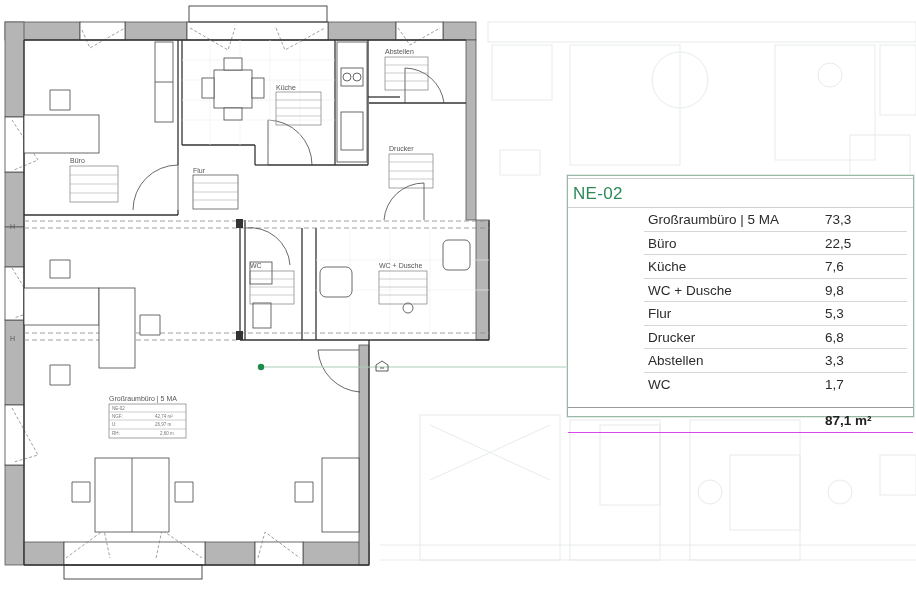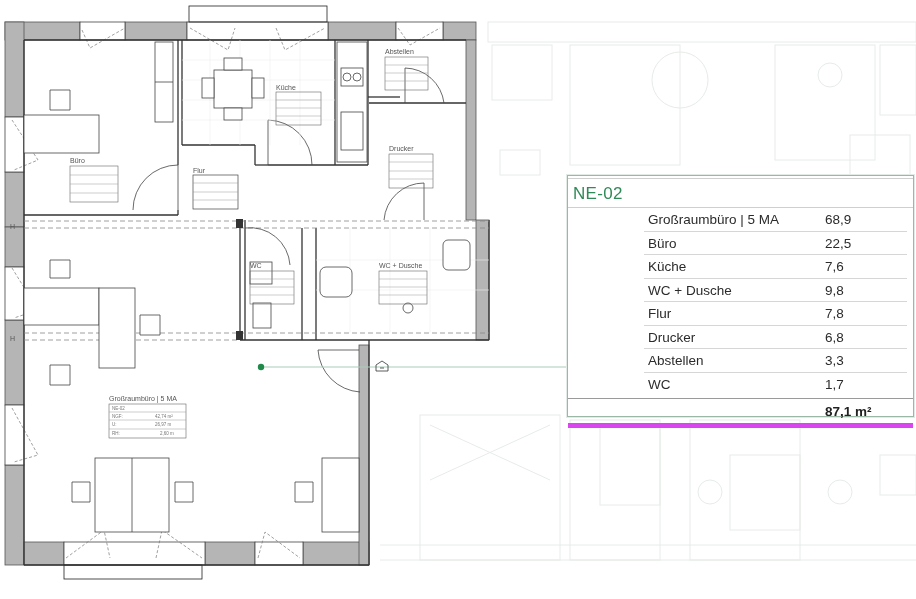--- a/index.html
+++ b/index.html
@@ -18,21 +18,21 @@
     letter-spacing: 0.3px;
   }
   #legend .row {
     position: relative; height: 22.5px; line-height: 23px; font-size: 13.5px; color: #2b2b2b;
     margin-left: 76px; margin-right: 6px; border-bottom: 1px solid #d6d6d6;
   }
   #legend .row .name { position: absolute; left: 4px; }
   #legend .row .val { position: absolute; left: 181px; }
   #legend .total {
     position: relative; height: 24px; line-height: 26px; font-size: 13.5px; font-weight: bold; color: #222;
-    border-top: 1px solid #9a9a9a; border-bottom: 5px solid #d946ef; margin-top: 3px;
+    border-top: 1px solid #9a9a9a; border-bottom: 1px solid #d946ef; margin-top: 12px;
   }
   #legend .total .val { position: absolute; left: 257px; }
 </style>
 </head>
 <body>
 
 <svg id="plan" viewBox="0 0 916 599" xmlns="http://www.w3.org/2000/svg">
 
   <g stroke="#e6ece8" stroke-width="1" fill="none">
     <rect x="488" y="22" width="428" height="20"></rect>
@@ -266,37 +266,37 @@
   <g stroke="#333" stroke-width="0.8" fill="none">
     <path d="M376,365 l6,-4 l6,4 v6 h-12 z"></path>
     <line x1="380" y1="368" x2="384" y2="368"></line>
   </g>
 </svg>
 
 <div id="legend">
   <div class="title">NE-02</div>
   <div class="row">
       <span class="name">Großraumbüro | 5 MA</span>
-      <span class="val">68,9</span>
+      <span class="val">73,3</span>
     </div>
   <div class="row">
       <span class="name">Büro</span>
       <span class="val">22,5</span>
     </div>
   <div class="row">
       <span class="name">Küche</span>
       <span class="val">7,6</span>
     </div>
   <div class="row">
       <span class="name">WC + Dusche</span>
       <span class="val">9,8</span>
     </div>
   <div class="row">
       <span class="name">Flur</span>
-      <span class="val">7,8</span>
+      <span class="val">5,3</span>
     </div>
   <div class="row">
       <span class="name">Drucker</span>
       <span class="val">6,8</span>
     </div>
   <div class="row">
       <span class="name">Abstellen</span>
       <span class="val">3,3</span>
     </div>
   <div class="row" style="border-bottom:none">

